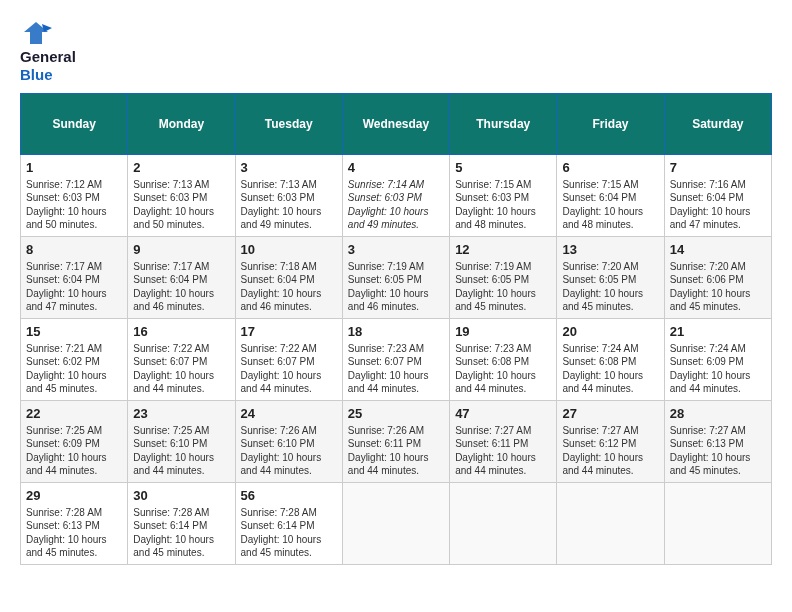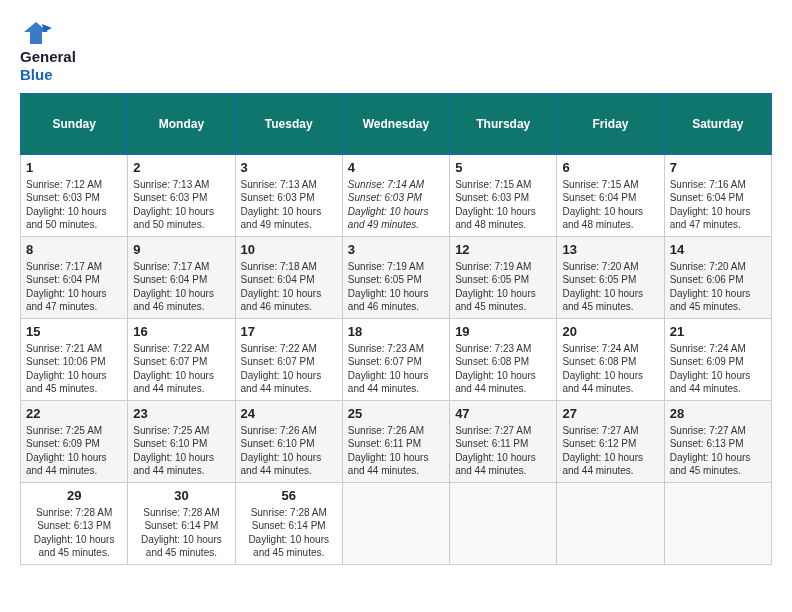--- a/index.html
+++ b/index.html
@@ -76,21 +76,20 @@
     }
     .day-info {
       font-size: 10px;
       color: #333;
     }
     .empty {
       background: #f9f9f9 !important;
     }
     .last-row td {
       height: 68px;
-      text-align: center;
     }
   </style>
 </head>
 <body>
 
 <div class="page">
   <div class="header">
     <div class="logo">
   <div style="display:flex;align-items:center;gap:0px;margin-bottom:2px;">
     <svg width="32" height="28" viewBox="0 0 32 28">
@@ -221,21 +220,21 @@
             <div class="day-info" style="white-space: pre-line;">Sunrise: 7:20 AM
 Sunset: 6:06 PM
 Daylight: 10 hours
 and 45 minutes.</div>
           </td>
         </tr>
         <tr>
           <td>
             <span class="day-num">15</span>
             <div class="day-info" style="white-space: pre-line;">Sunrise: 7:21 AM
-Sunset: 10:06 PM
+Sunset: 6:02 PM
 Daylight: 10 hours
 and 45 minutes.</div>
           </td>
           <td>
             <span class="day-num">16</span>
             <div class="day-info" style="white-space: pre-line;">Sunrise: 7:22 AM
 Sunset: 6:07 PM
 Daylight: 10 hours
 and 44 minutes.</div>
           </td>

